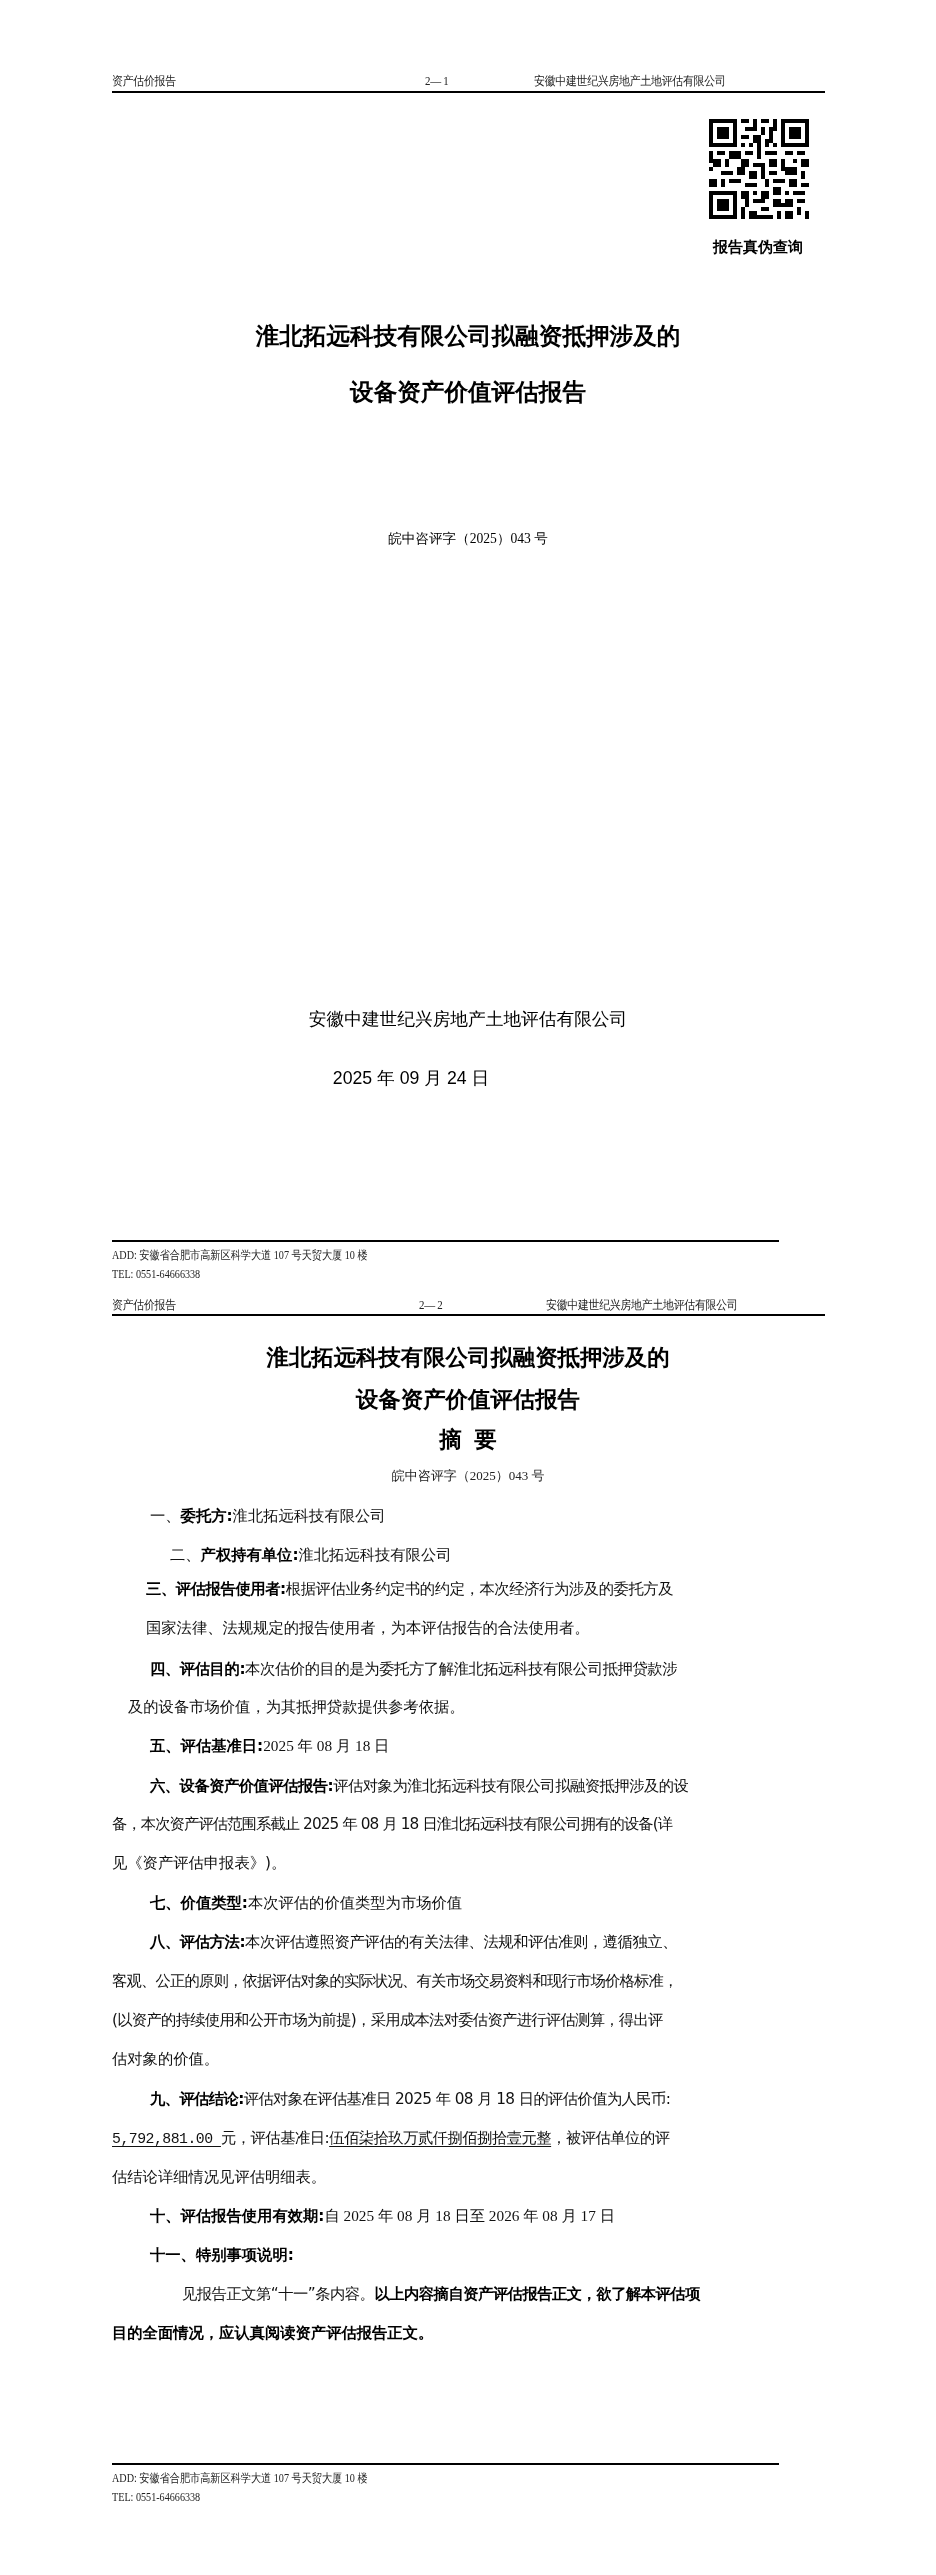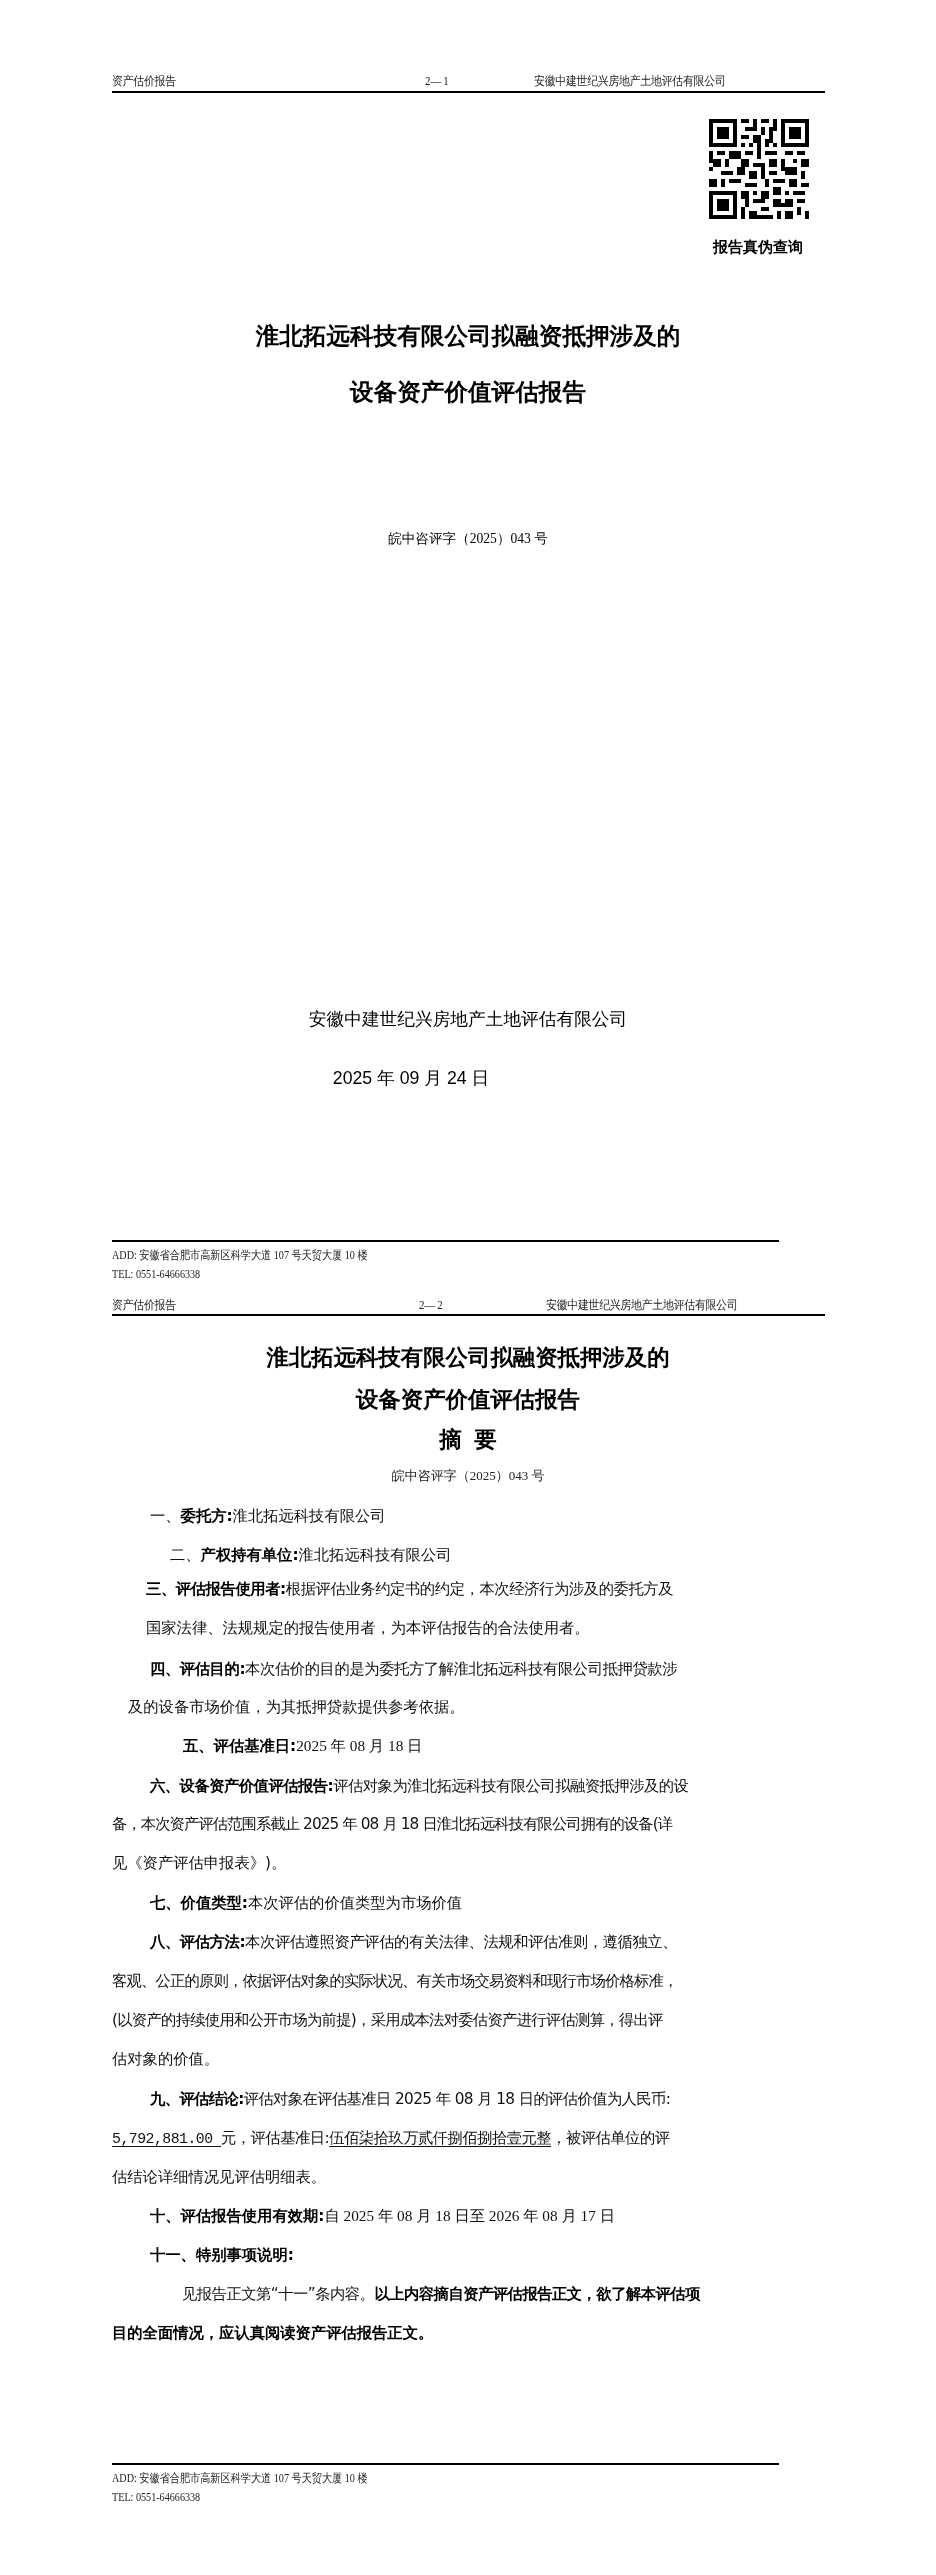--- a/index.html
+++ b/index.html
@@ -146,21 +146,21 @@
   <div class="abs body-line" style="left:146px; top:1579px; letter-spacing:-0.4px;">
     <span class="b">三、评估报告使用者:</span><span>根据评估业务约定书的约定，本次经济行为涉及的委托方及</span>
   </div>
   <div class="abs body-line" style="left:146px; top:1618px;">国家法律、法规规定的报告使用者，为本评估报告的合法使用者。</div>
 
   <div class="abs body-line" style="left:150px; top:1659px; letter-spacing:-0.4px;">
     <span class="b">四、评估目的:</span><span>本次估价的目的是为委托方了解淮北拓远科技有限公司抵押贷款涉</span>
   </div>
   <div class="abs body-line" style="left:112px; top:1697px;margin-left:16px;">及的设备市场价值，为其抵押贷款提供参考依据。</div>
 
-  <div class="abs body-line" style="left:150px; top:1736px;margin-left:33px;">
+  <div class="abs body-line" style="left:150px; top:1736px;">
     <span class="b">五、评估基准日:</span><span class="num">2025 年 08 月 18 日</span>
   </div>
 
   <div class="abs body-line" style="left:150px; top:1776px; letter-spacing:-0.5px;">
     <span class="b">六、设备资产价值评估报告:</span><span>评估对象为淮北拓远科技有限公司拟融资抵押涉及的设</span>
   </div>
   <div class="abs body-line" style="left:112px; top:1814px; letter-spacing:-0.9px;">备，本次资产评估范围系截止 2025 年 08 月 18 日淮北拓远科技有限公司拥有的设备(详</div>
   <div class="abs body-line" style="left:112px; top:1853px;">见《资产评估申报表》)。</div>
 
   <div class="abs body-line" style="left:150px; top:1893px;">

